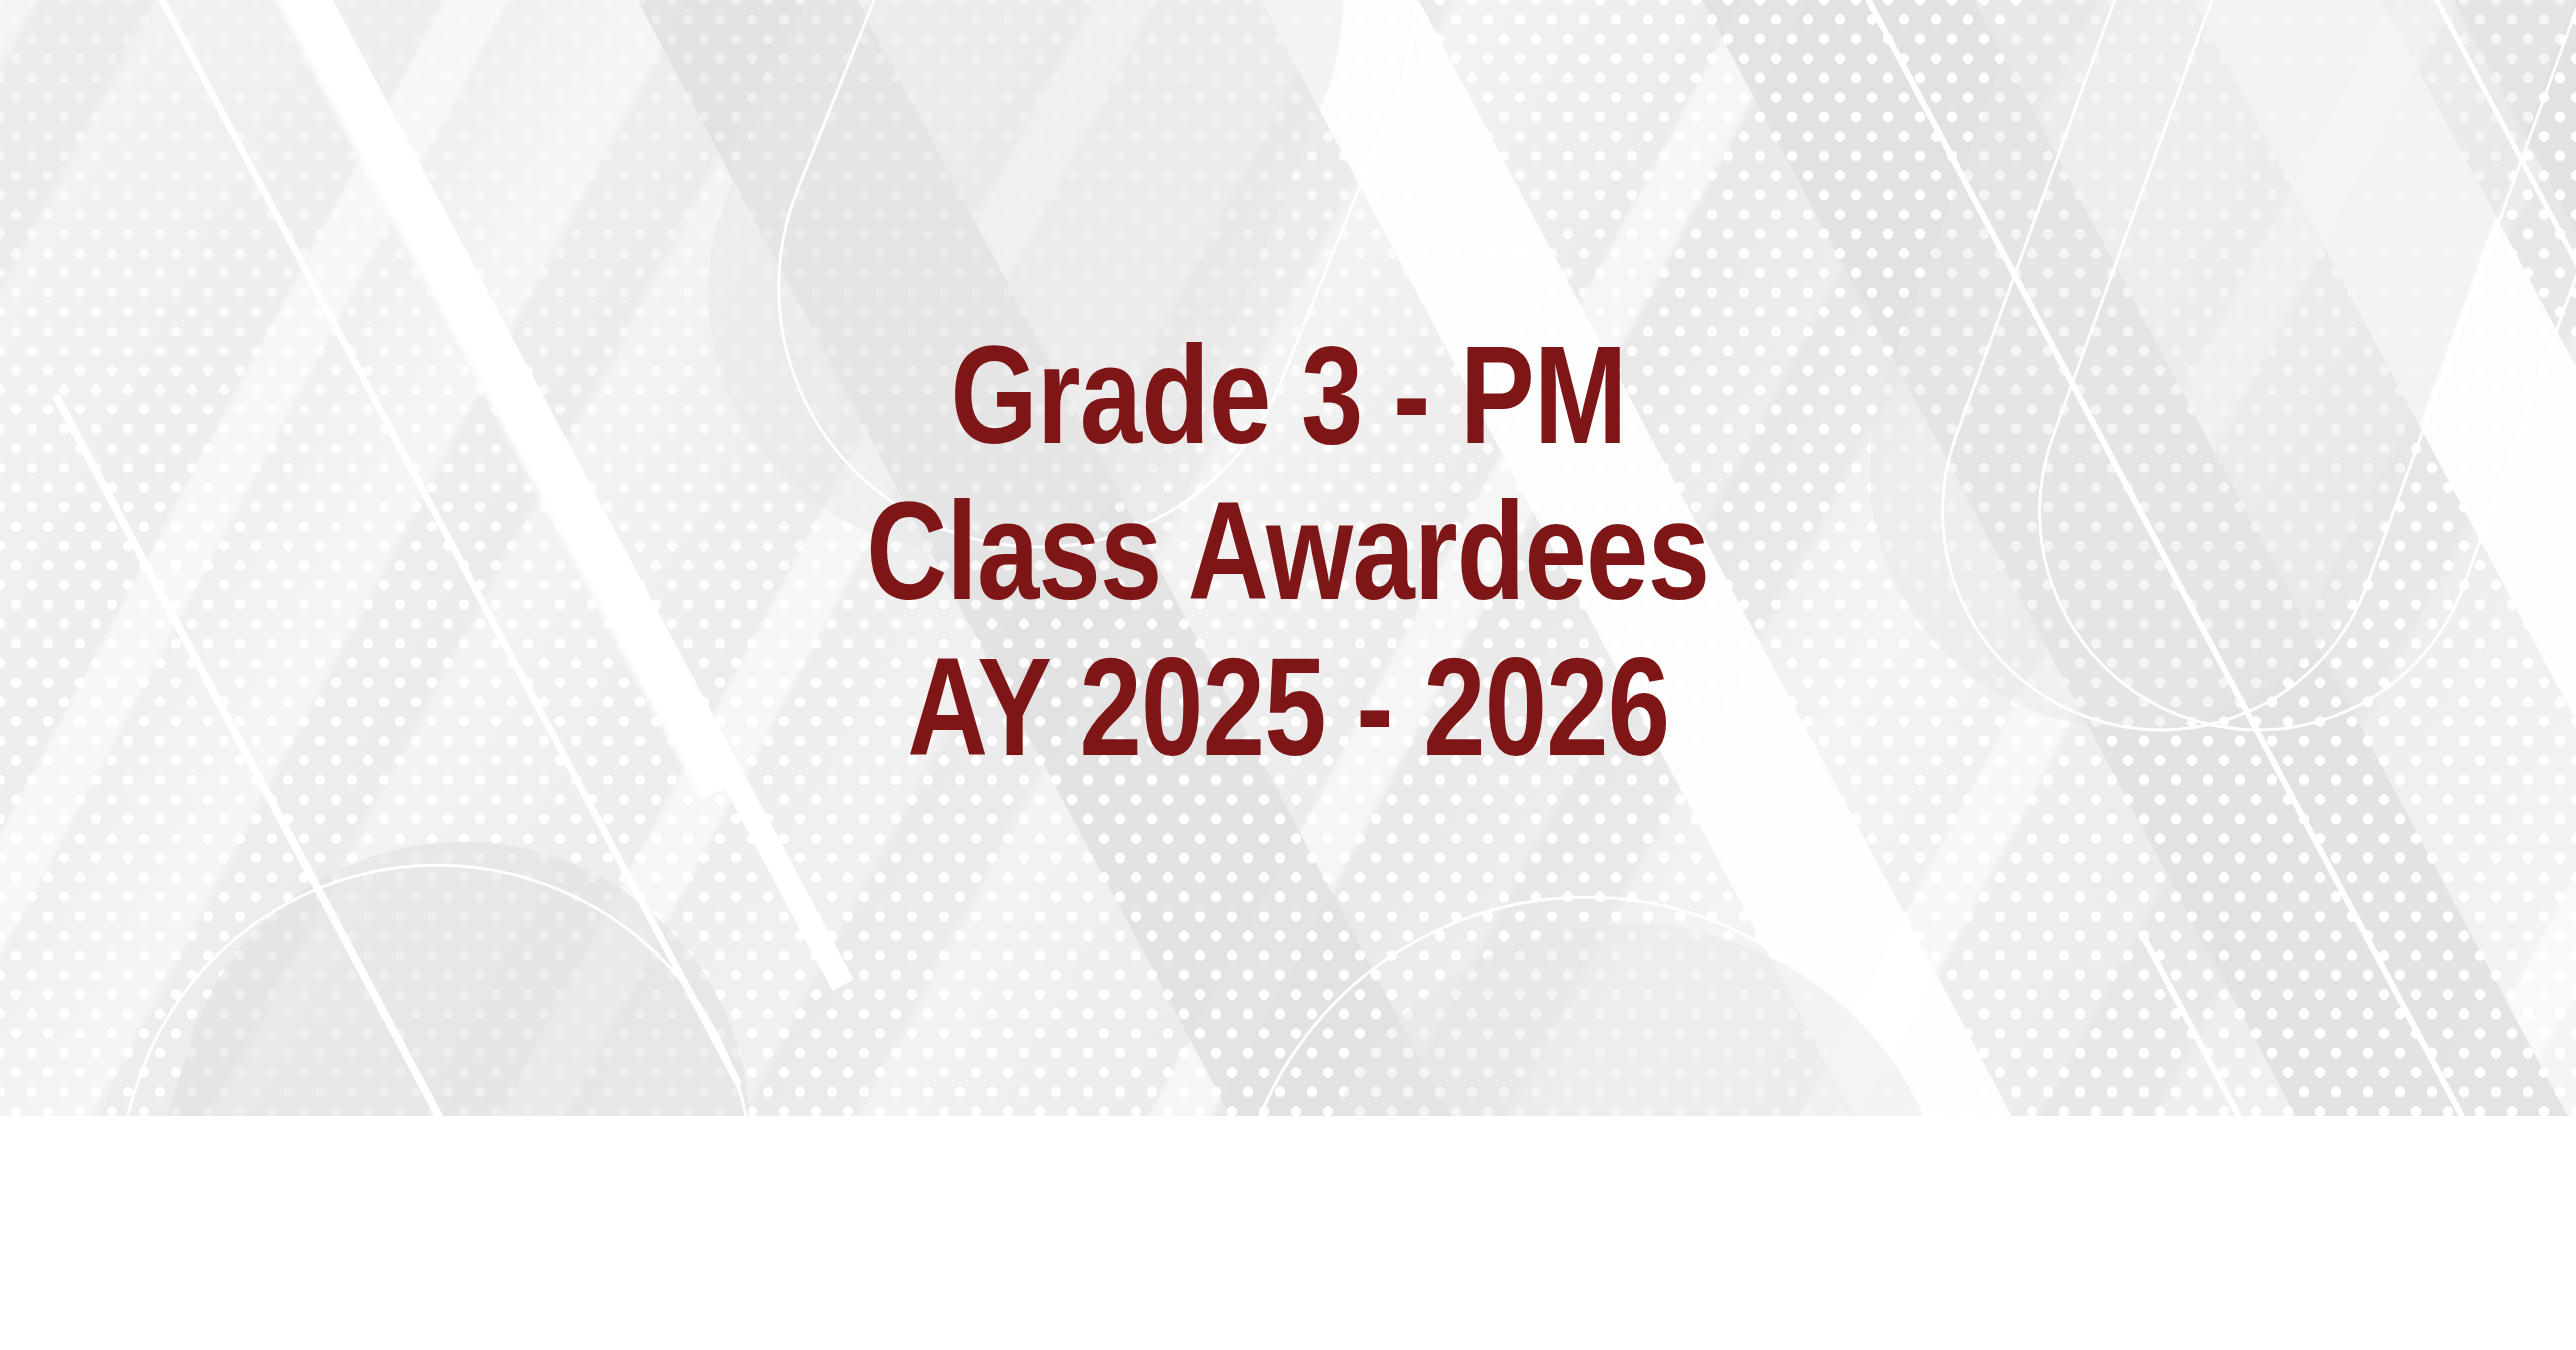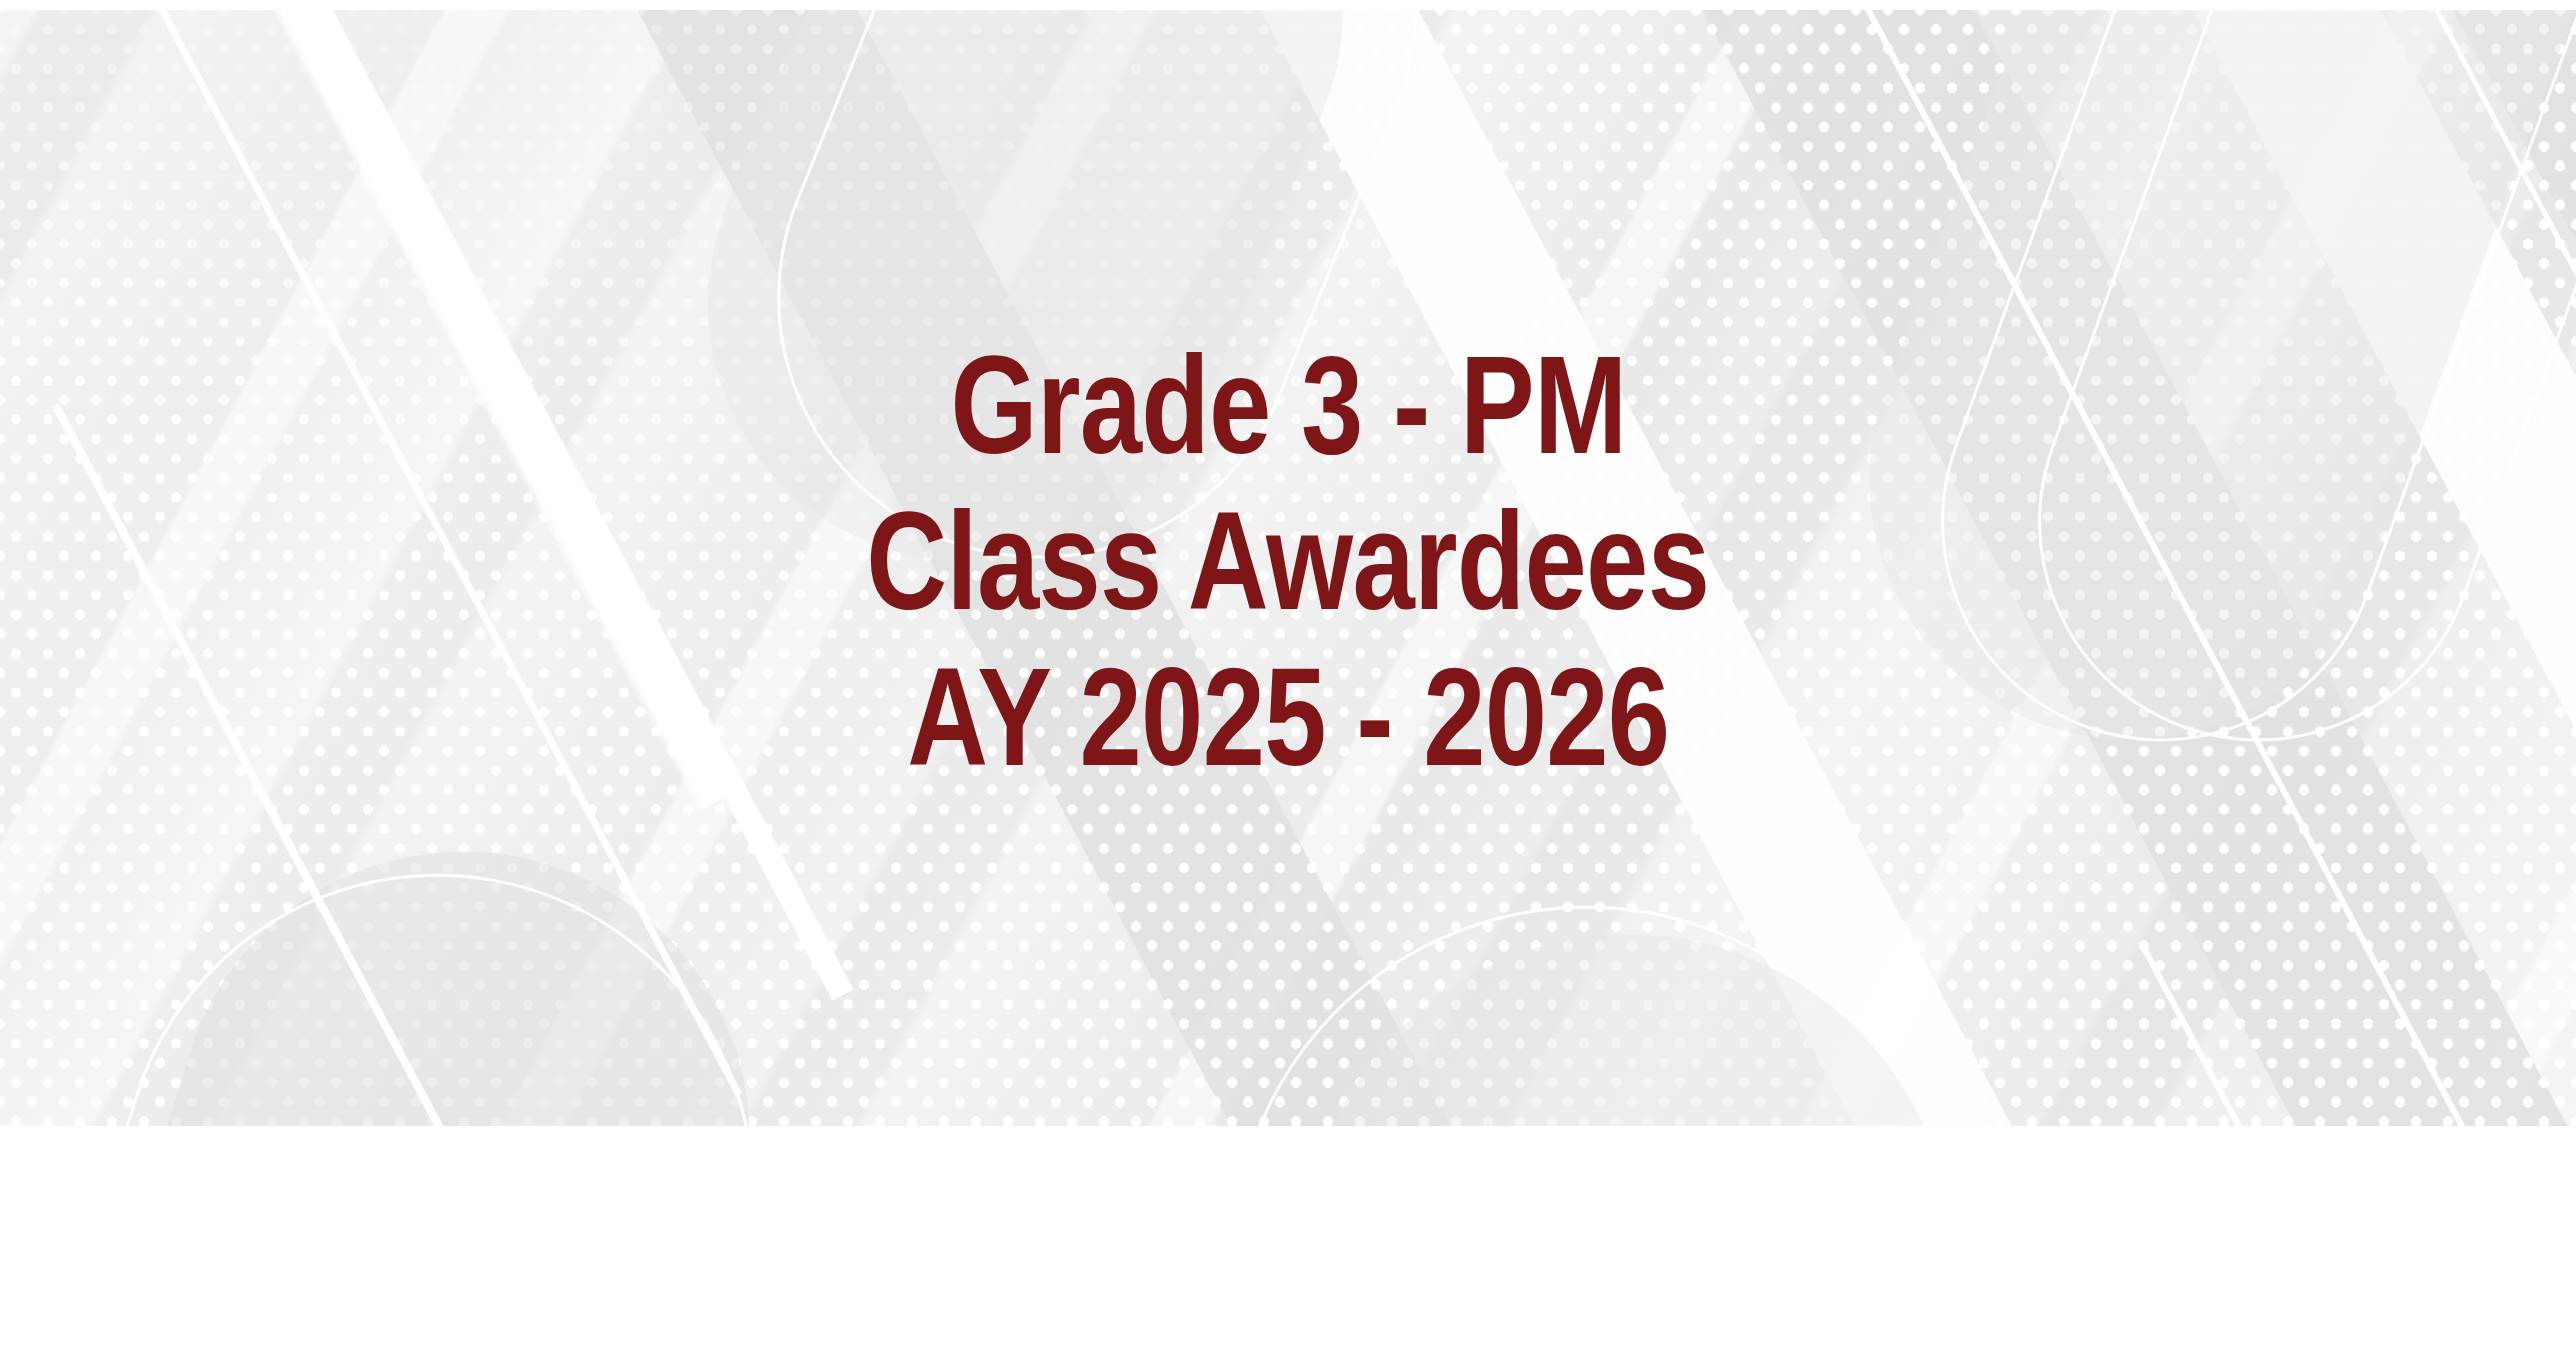--- a/index.html
+++ b/index.html
@@ -10,21 +10,20 @@
   body {
     font-family: "Liberation Sans", sans-serif;
   }
 
   #poster {
     position: relative;
     width: 2576px;
     height: 1116px;
     overflow: hidden;
     background: #f2f2f2;
-    margin-top: 10px;
   }
 
   
   .bg-base {
     position: absolute;
     inset: 0;
     background:
       linear-gradient(118deg,
         #f4f4f4 0%,
         #eeeeee 14%,

